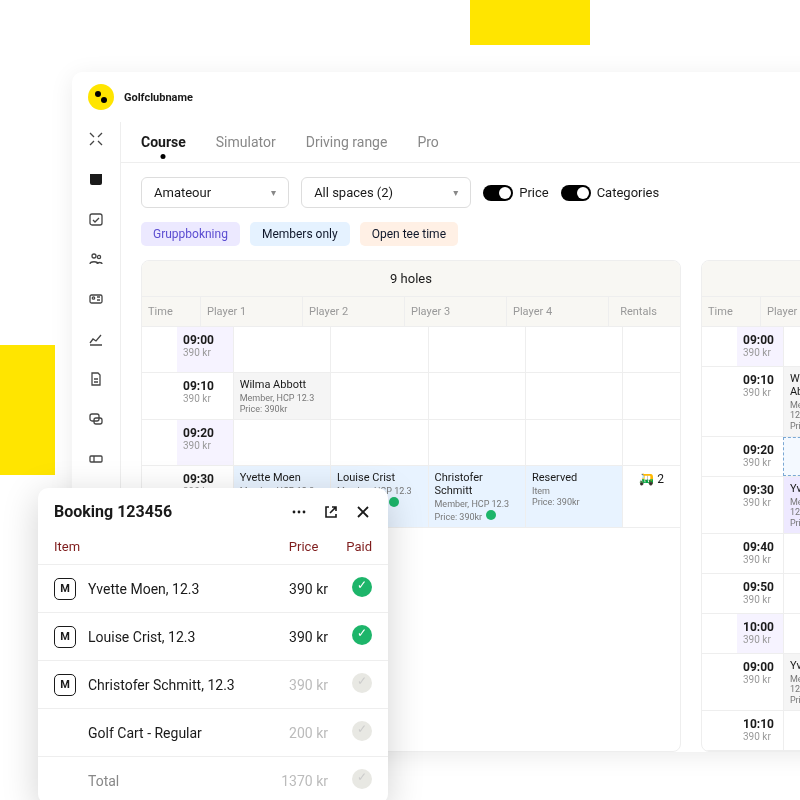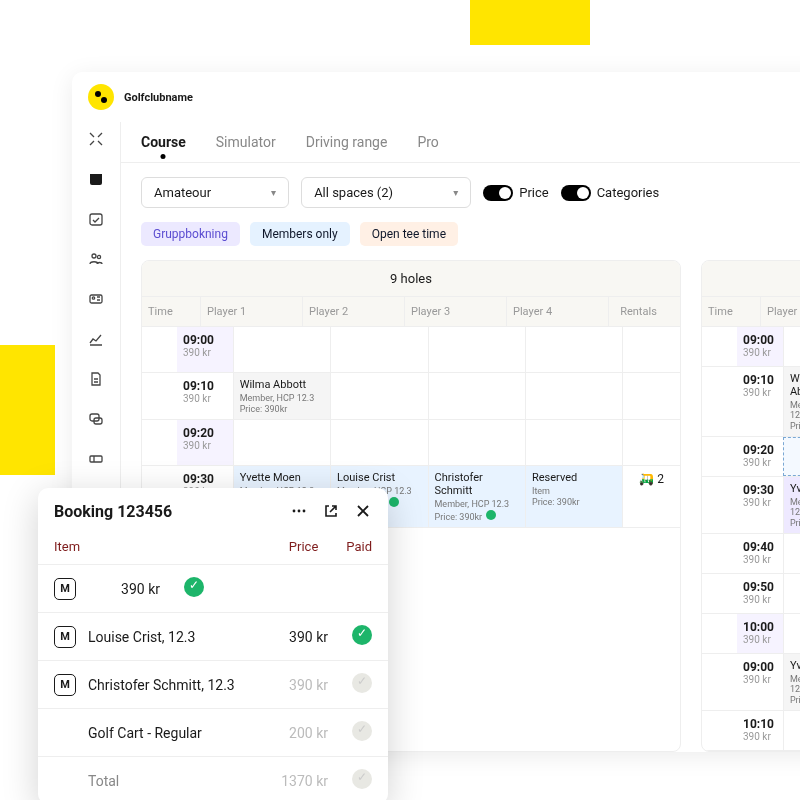--- a/index.html
+++ b/index.html
@@ -66,21 +66,21 @@
 .cell .sub { color: #777; font-size: 9px; margin-top: 2px; }
 .cell .price { color: #777; font-size: 9px; margin-top: 1px; }
 .check { display: inline-block; width: 10px; height: 10px; background: #1db56a; border-radius: 50%; margin-left: 2px; }
 
 .side-panel .row { min-height: 40px; }
 .side-panel .col-player { width: 100px; }
 .side-panel .cell { width: 100px; }
 
 
 .booking { position: absolute; top: 488px; left: 38px; width: 350px; background: #fff; border-radius: 10px; box-shadow: 0 8px 36px rgba(0,0,0,0.18); z-index: 5; padding: 0; }
-.booking-head { display: flex; justify-content: space-between; padding: 14px 16px; }
+.booking-head { display: flex; align-items: center; justify-content: space-between; padding: 14px 16px; }
 .booking-title { font-weight: 700; font-size: 16px; }
 .booking-actions { display: flex; gap: 14px; }
 .booking-actions span { cursor: pointer; width: 18px; height: 18px; display: flex; align-items: center; justify-content: center; }
 .booking-subhead { display: flex; justify-content: space-between; padding: 4px 16px 10px 16px; color: #7f1d1d; font-size: 13px; }
 .booking-subhead .right { display: flex; gap: 28px; }
 .brow { display: flex; align-items: center; padding: 12px 16px; border-top: 1px solid #eee; }
 .micon { width: 22px; height: 22px; border: 1.5px solid #1a1a1a; border-radius: 5px; display: flex; align-items: center; justify-content: center; font-size: 11px; font-weight: 700; margin-right: 12px; }
 .bname { flex: 1; font-size: 14px; }
 .bprice { width: 72px; text-align: right; font-size: 14px; }
 .bprice.faded { color: #bbb; }
@@ -400,20 +400,21 @@
   <div class="booking-subhead">
     <span>Item</span>
     <span class="right">
         <span>Price</span>
         <span>Paid</span>
       </span>
   </div>
   <div id="booking-rows">
     <div class="brow">
       <div class="micon">M</div>
+      <div class="bname">Yvette Moen, 12.3</div>
       <div class="bprice ">390 kr</div>
       <div class="bpaid"><span class="dot green"></span></div>
     </div>
     <div class="brow">
       <div class="micon">M</div>
       <div class="bname">Louise Crist, 12.3</div>
       <div class="bprice ">390 kr</div>
       <div class="bpaid"><span class="dot green"></span></div>
     </div>
     <div class="brow">

